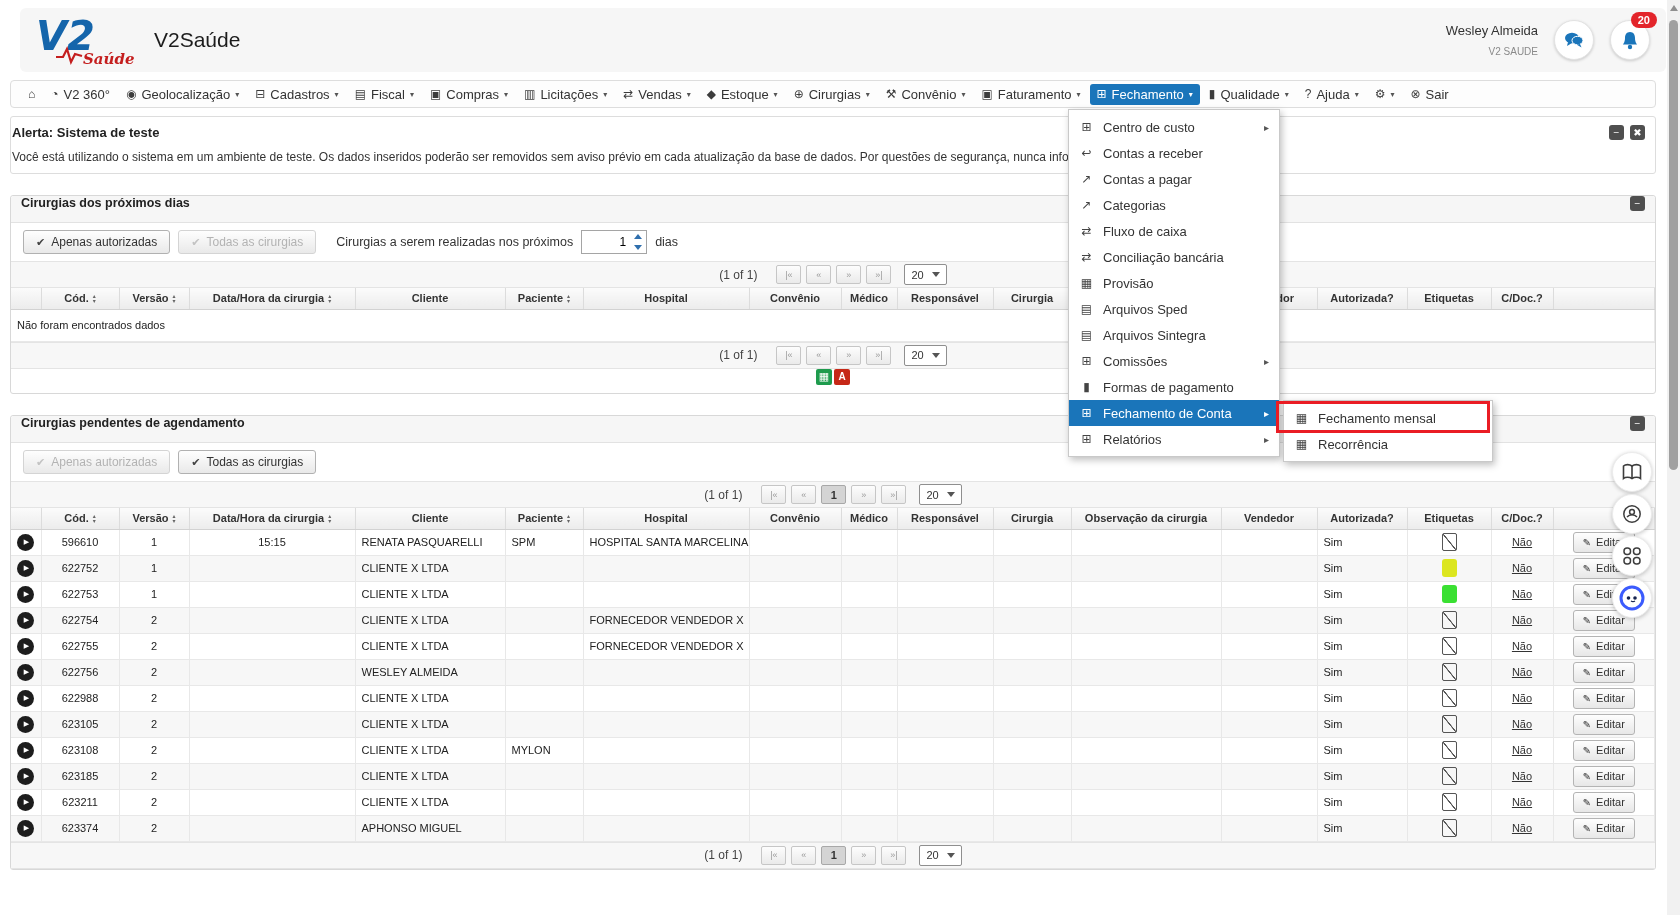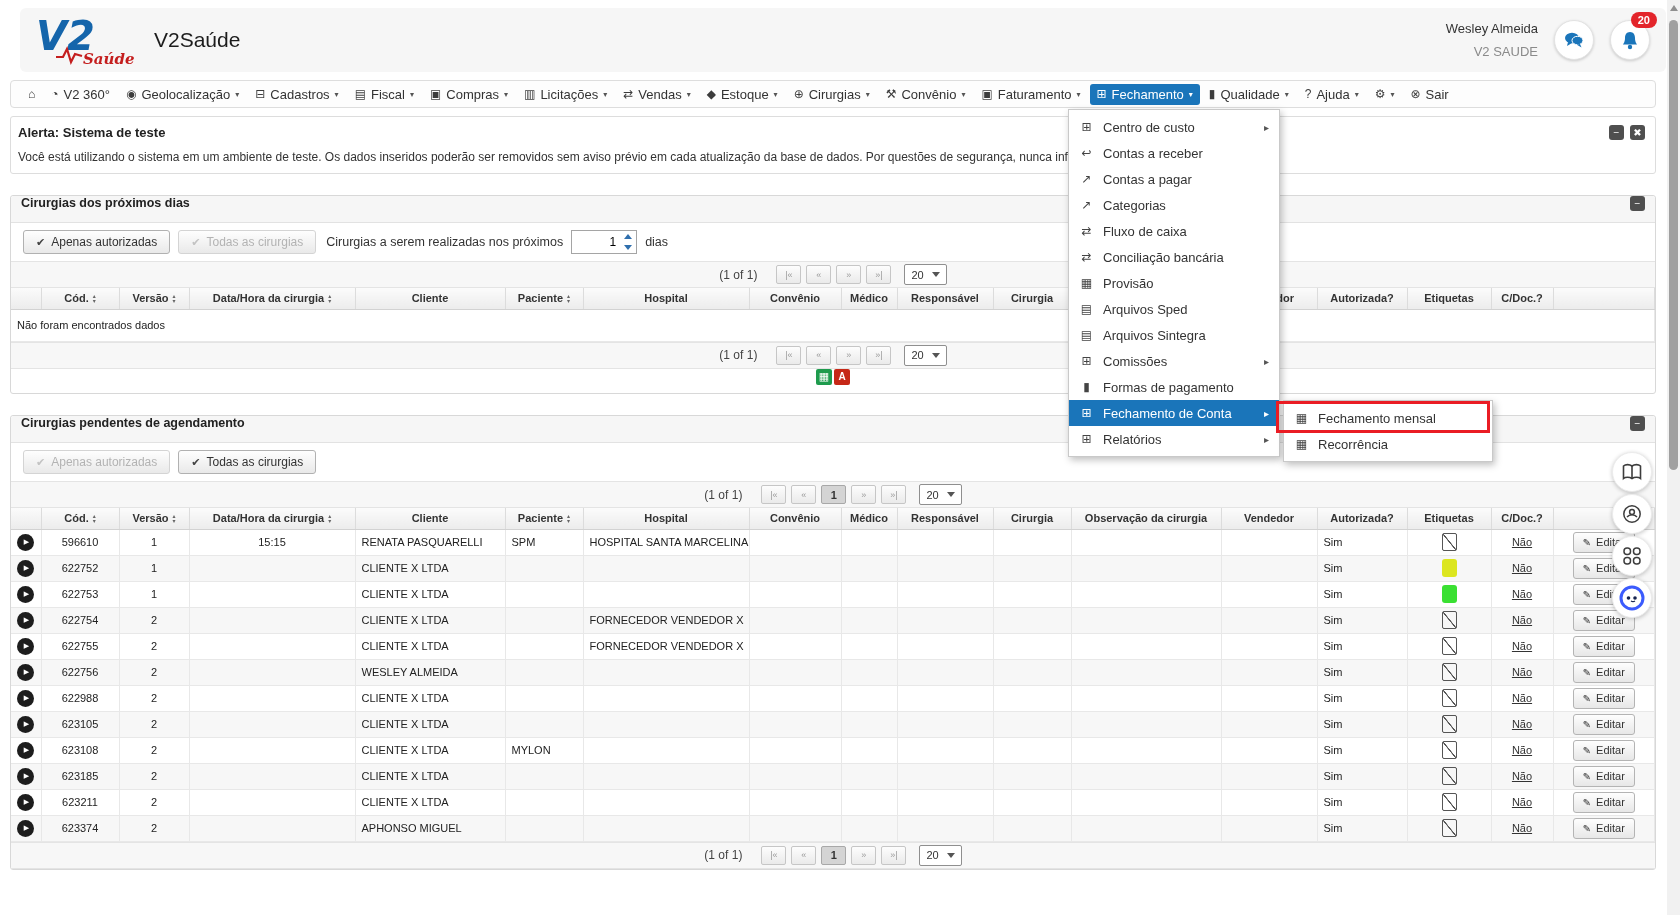--- a/index.html
+++ b/index.html
@@ -7,42 +7,42 @@
     font-family:"Liberation Sans","DejaVu Sans",sans-serif; color:#333; }
 
   
   .app-header { position:absolute; left:20px; top:8px; width:1646px; height:64px;
     background:#f6f6f6; border-radius:6px; display:flex; align-items:center; padding:0 16px; }
   .logo-box { width:104px; height:52px; flex:0 0 auto; }
   .app-title { font-size:21px; color:#1c1c1c; margin-left:14px; font-weight:normal; }
   .hd-right { margin-left:auto; display:flex; align-items:center; gap:16px; }
   .user-block { text-align:right; }
   .user-name { font-size:13px; color:#333; }
-  .user-org { font-size:13px; color:#8a8a8a; margin-top:8px; }
+  .user-org { font-size:10px; color:#8a8a8a; margin-top:8px; }
   .circle-btn { width:40px; height:40px; border-radius:50%; background:#fff;
     border:1px solid #e3e3e3; box-shadow:0 1px 3px rgba(0,0,0,.18);
     display:flex; align-items:center; justify-content:center; position:relative; }
   .badge { position:absolute; top:-9px; right:-8px; background:var(--badge,#e3252b); color:#fff;
     font-size:11px; font-weight:bold; border-radius:10px; padding:2px 7px; }
 
   
   .navbar { position:absolute; left:10px; top:80px; width:1646px; height:28px;
     background:#fdfdfd; border:1px solid #ddd; border-radius:4px;
     display:flex; align-items:center; padding:0 10px; gap:2px; }
   .nav-item { display:flex; align-items:center; gap:5px; padding:3px 7px; font-size:13px;
     color:#333; border-radius:3px; white-space:nowrap; cursor:default; }
   .nav-ico { font-size:12px; color:#3c3c3c; }
   .nav-ico:empty, .nav-lbl:empty, .caret:empty, .m-arrow:empty, .sort:empty { display:none; }
   .caret { font-size:8px; color:#555; }
   .nav-item.active { background:var(--accent,#1a75ba); color:#fff; }
   .nav-item.active .nav-ico, .nav-item.active .caret { color:#fff; }
 
   
   .alert { position:absolute; left:10px; top:116px; width:1646px; height:58px;
-    background:#fff; border:1px solid #ddd; border-radius:3px; padding:8px 7px; }
+    background:#fff; border:1px solid #ddd; border-radius:3px; padding:8px 1px; }
   .alert-title { font-weight:bold; font-size:13px; color:#222; }
   .alert-body { font-size:12px; margin-top:10px; color:#333; }
   .alert-ctrl { position:absolute; right:10px; top:8px; display:flex; gap:6px; }
   .mini { width:15px; height:15px; background:#4f4f4f; color:#fff; border-radius:3px;
     font-size:10px; line-height:15px; text-align:center; cursor:pointer; }
 
   
   .panel { position:absolute; left:10px; width:1646px; background:#fff;
     border:1px solid #d8d8d8; border-radius:3px; }
   .panel-hd { height:27px; background:#f6f6f6; border-bottom:1px solid #e2e2e2;
@@ -50,21 +50,21 @@
     border-radius:3px 3px 0 0; }
   .panel-title { font-weight:bold; font-size:12.5px; color:#222; }
   .toolbar { display:flex; align-items:center; gap:8px; padding:7px 12px; }
   .tbtn { display:inline-flex; align-items:center; gap:6px; height:24px; padding:0 12px;
     border:1px solid #b1b1b1; border-radius:3px; background:linear-gradient(#fefefe,#e9e9e9);
     font-size:12px; color:#333; font-family:inherit; cursor:pointer; }
   .tbtn .chk { font-size:11px; color:#444; }
   .tbtn.disabled { color:#b3b3b3; border-color:#d4d4d4; }
   .tbtn.disabled .chk { color:#c3c3c3; }
   .filter-lbl, .filter-suffix { font-size:12.5px; color:#333; }
-  .filter-lbl { margin-left:2px; }
+  .filter-lbl { margin-left:12px; }
   .spin { display:inline-flex; border:1px solid #a5a5a5; height:24px; background:#fff; }
   .spin input { border:none; outline:none; width:48px; text-align:right; font-size:12px;
     padding-right:4px; font-family:inherit; }
   .spin-btns { width:16px; display:flex; flex-direction:column; }
   .spin-btn { flex:1; display:flex; align-items:center; justify-content:center; cursor:pointer; }
   .tri-up { width:0; height:0; border-left:4px solid transparent; border-right:4px solid transparent;
     border-bottom:5px solid #2f6fad; }
   .tri-dn { width:0; height:0; border-left:4px solid transparent; border-right:4px solid transparent;
     border-top:5px solid #2f6fad; }
 

